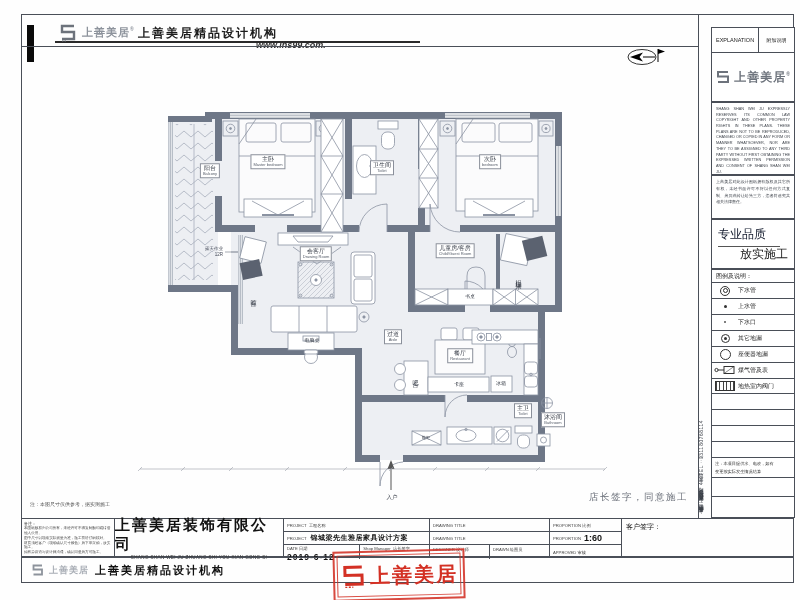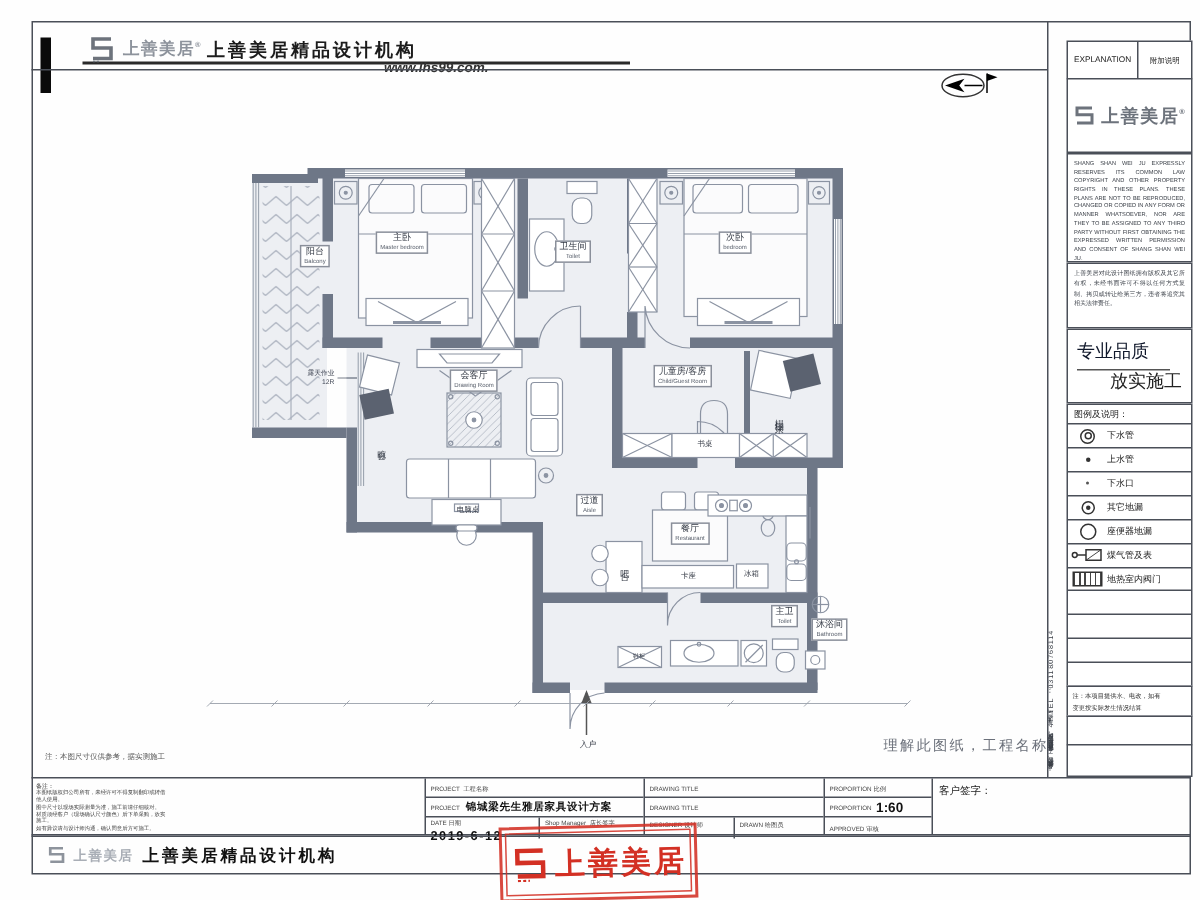--- a/index.html
+++ b/index.html
@@ -530,30 +530,34 @@
     <div class="rl" style="left:388px;top:355px;"><span>主卫</span><span class="en">Toilet</span></div>
     <div class="rl" style="left:418px;top:364px;"><span>沐浴间</span><span class="en">Bathroom</span></div>
     <div class="rl plain" style="left:291px;top:382px;font-size:4px;">鞋柜</div>
     <div class="rl plain" style="left:257px;top:441px;font-size:5.5px;">入户</div>
     <div class="anno" style="left:88px;top:196px;">
       <div>露天作业</div>
         <div>12R</div>
     </div>
   </div>
 
-  <div class="abs agree">理解此图纸，工程名称</div>
+  <div class="abs agree">店长签字，同意施工</div>
   <div class="abs corner-note">注：本图尺寸仅供参考，据实测施工</div>
 
   <div class="abs tb">
     <div class="col c1">
       <div class="rk">备注：</div>
       <div class="rl2">本图纸版权归公司所有，未经许可不得复制翻印或转借他人使用。</div>
       <div class="rl2">图中尺寸以现场实际测量为准，施工前请仔细核对。</div>
       <div class="rl2">材质须经客户（现场确认尺寸颜色）后下单采购，放实施工。</div>
       <div class="rl2">如有异议请与设计师沟通，确认同意后方可施工。</div>
+    </div>
+    <div class="col c2">
+      <div class="cn">上善美居装饰有限公司</div>
+      <div class="py">SHANG SHAN WEI JU ZHUANG SHI YOU XIAN GONG SI</div>
     </div>
     <div class="col c3">
       <div class="r"><span>PROJECT</span>&nbsp;&nbsp;<span>工程名称</span></div>
       <div class="r">
           <span>PROJECT</span>
           <b>锦城梁先生雅居家具设计方案</b>
         </div>
       <div class="r3">
         <div class="dt"><span>DATE</span>&nbsp;<span>日期</span><b>2019-6-12</b></div>
         <div class="mg"><span>Shop Manager</span>&nbsp;&nbsp;<span>店长签字</span></div>

